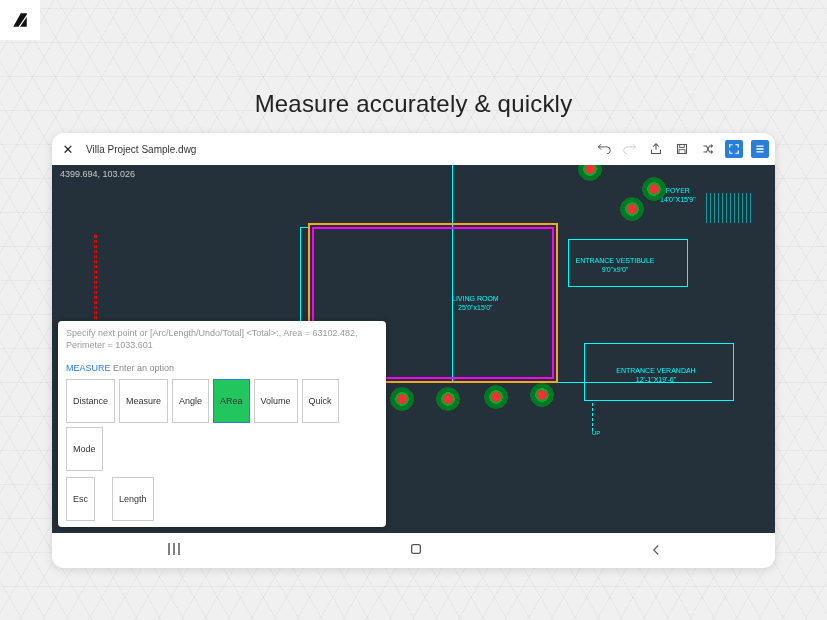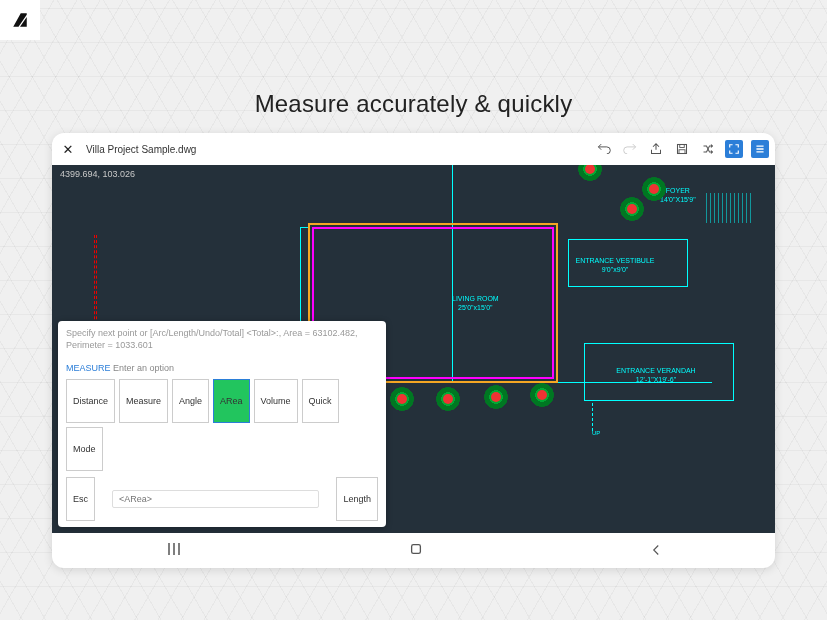--- a/index.html
+++ b/index.html
@@ -256,21 +256,20 @@
         <button class="opt-btn">Distance</button>
         <button class="opt-btn">Measure</button>
         <button class="opt-btn">Angle</button>
         <button class="opt-btn selected">ARea</button>
         <button class="opt-btn">Volume</button>
         <button class="opt-btn">Quick</button>
         <button class="opt-btn">Mode</button>
       </div>
       <div class="cmd-input-row">
         <button class="opt-btn">Esc</button>
-        <input class="cmd-input" placeholder="&lt;ARea&gt;" style="">
         <button class="opt-btn">Length</button>
       </div>
     </div>
   </div>
 
   <div class="bottom-nav">
     <div>
       <svg width="16" height="16" viewBox="0 0 16 16">
           <path d="M3 2 V14 M8 2 V14 M13 2 V14" stroke="#555" stroke-width="1.5"></path>
         </svg>

